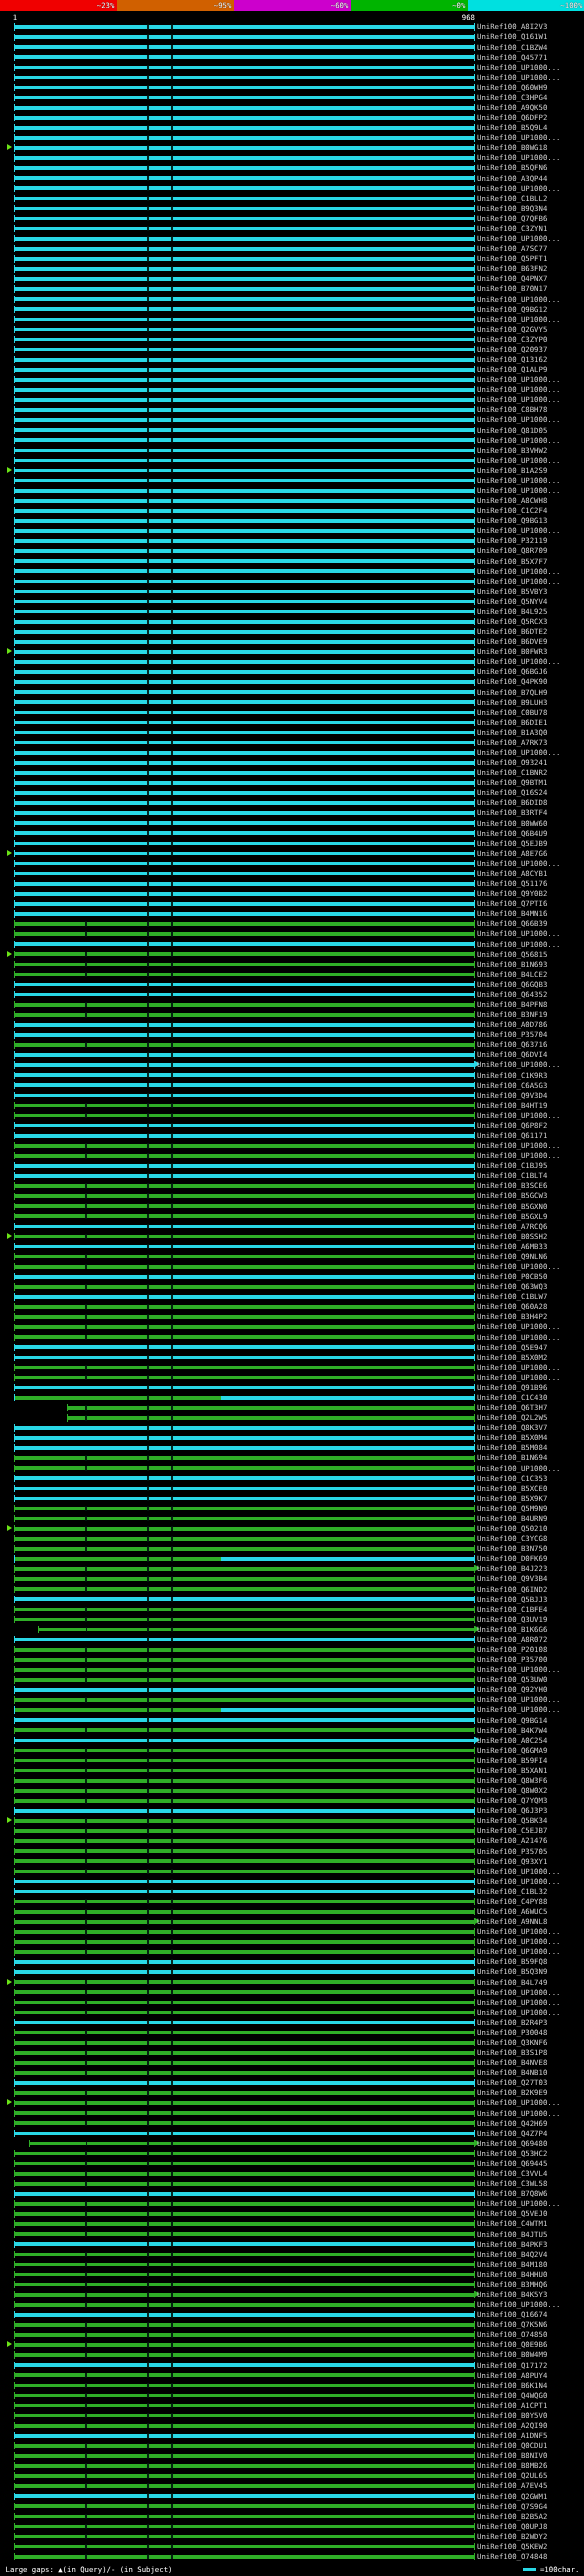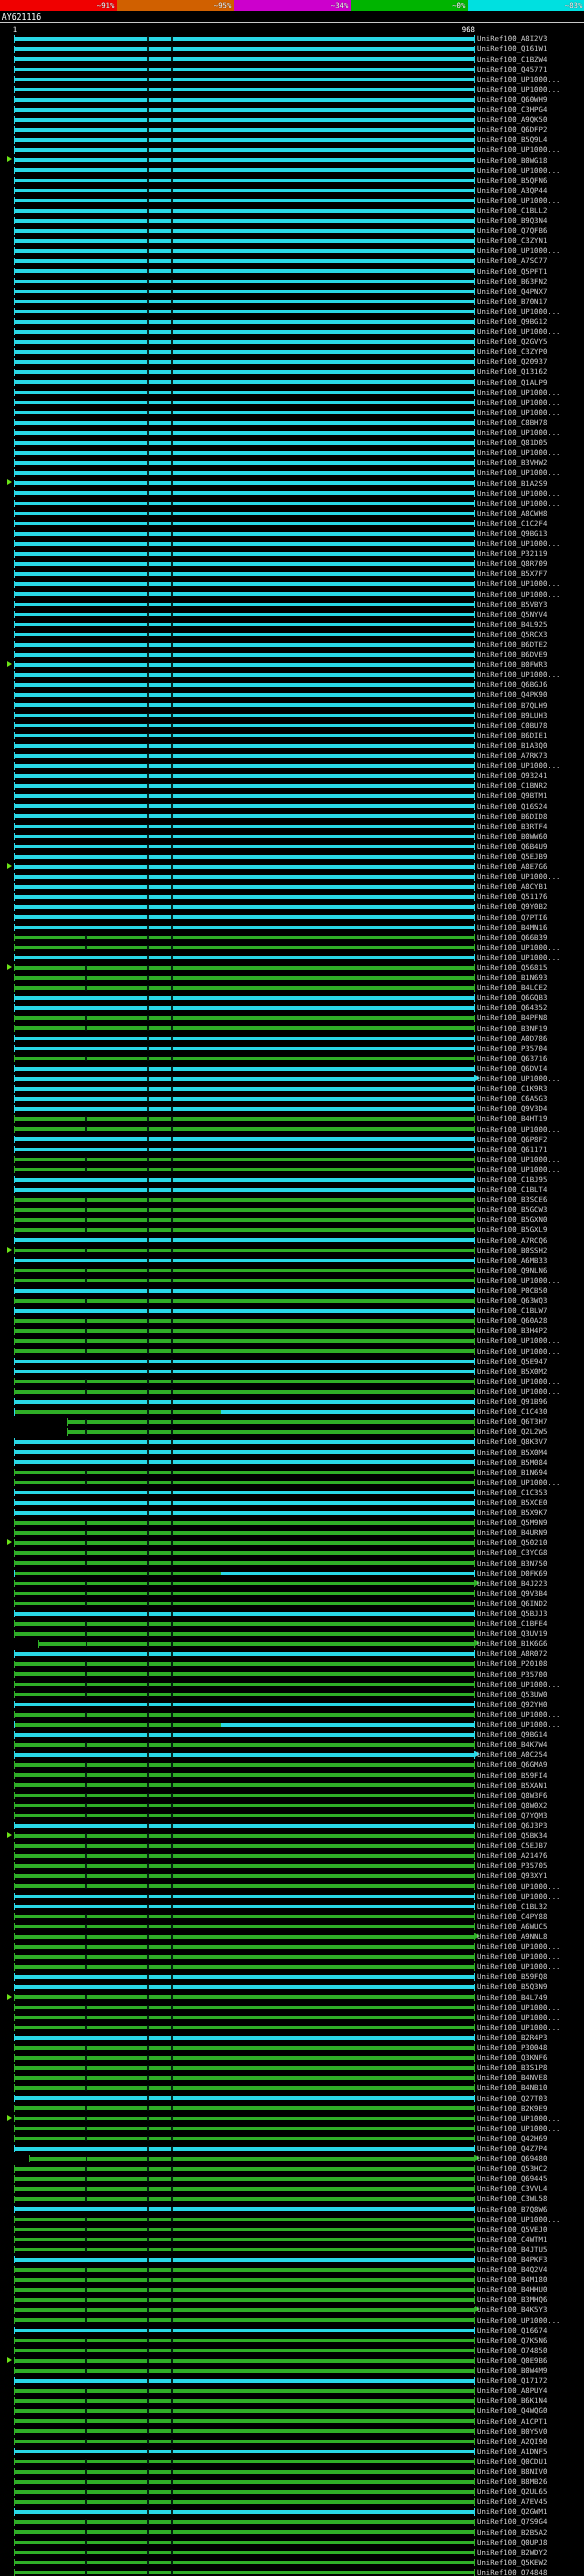--- a/index.html
+++ b/index.html
@@ -44,39 +44,36 @@
   .scalekey{display:flex;align-items:center;gap:3.7px}
   .scaledash{width:12.8px;height:2.7px;background:#29d8e6}
 </style>
 </head>
 <body>
 
 <div class="screen">
 
   <div class="colorbar">
     <div class="seg" style="background: rgb(240, 0, 0);">
-      <span>~91%</span>
+      <span>~23%</span>
     </div>
     <div class="seg" style="background: rgb(208, 96, 0);">
       <span>~95%</span>
     </div>
     <div class="seg" style="background: rgb(204, 0, 204);">
-      <span>~34%</span>
+      <span>~60%</span>
     </div>
     <div class="seg" style="background: rgb(0, 180, 0);">
       <span>~0%</span>
     </div>
     <div class="seg" style="background: rgb(0, 224, 224);">
-      <span>~83%</span>
+      <span>~100%</span>
     </div>
   </div>
 
-  <div class="qheader">
-    <span>AY621116</span>
-  </div>
 
   <div class="ruler">
     <span class="start">1</span>
     <span class="end">968</span>
   </div>
 
   <div class="rows">
       <div class="row">
         <div class="plot">
           <div class="bar c" style="left: 3%; width: 97%;">
@@ -2472,15 +2469,22 @@
           <div class="bar g" style="left: 3%; width: 97%;">
             <div class="notch" style="left: 15.4639%;"></div>
             <div class="notch" style="left: 28.866%;"></div>
             <div class="notch" style="left: 34.0206%;"></div>
           </div>
         </div>
         <div class="hitlabel">UniRef100_O74848</div>
       </div>
     </div>
 
+  <div class="footer">
+    <span>Large gaps: ▲(in Query)/- (in Subject)</span>
+    <span class="scalekey">
+      <span class="scaledash" style="background: rgb(41, 216, 230);"></span>
+      <span>=100char.</span>
+    </span>
+  </div>
 
 </div>
 
 
 </body></html>

